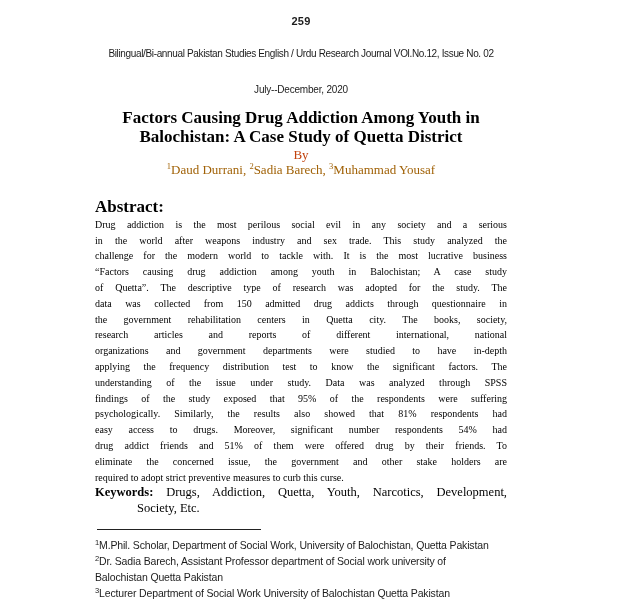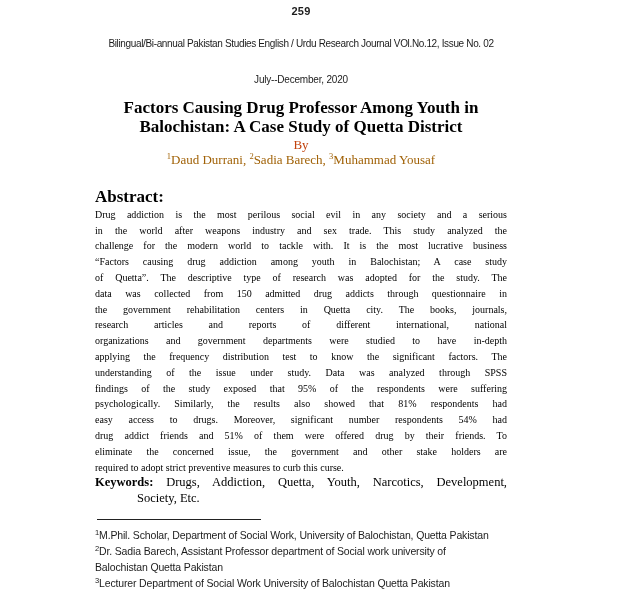--- a/index.html
+++ b/index.html
@@ -6,21 +6,21 @@
   body {
     width:631px; height:599px;
     background:#ffffff;
     color:#141414;
     font-family:"Liberation Serif", serif;
     overflow:hidden;
   }
   .content { margin-left:95px; width:412px; }
 
   .page-number {
-    padding-top:5px;
+    padding-top:15px;
     text-align:center;
     font-family:"Liberation Sans", sans-serif;
     font-size:11px; font-weight:bold; letter-spacing:0.2px;
     color:#1c1c1c;
   }
   .journal-header {
     margin-top:21px;
     text-align:center;
     font-family:"Liberation Sans", sans-serif;
     font-size:10px; letter-spacing:-0.35px;
@@ -99,37 +99,37 @@
 
 <div class="content">
 
   <div class="page-number">259</div>
 
   <div class="journal-header">Bilingual/Bi-annual Pakistan Studies English / Urdu Research Journal VOl.No.12, Issue No. 02</div>
 
   <div class="issue-date">July--December, 2020</div>
 
   <div class="article-title">
-    <div>Factors Causing Drug Professor Among Youth in</div>
+    <div>Factors Causing Drug Addiction Among Youth in</div>
     <div>Balochistan: A Case Study of Quetta District</div>
   </div>
 
   <div class="byline">By</div>
 
   <div class="authors"><span><sup>1</sup><span>Daud Durrani, </span></span><span><sup>2</sup><span>Sadia Barech, </span></span><span><sup>3</sup><span>Muhammad Yousaf</span></span></div>
 
   <div class="abstract">
     <div class="abstract-heading">Abstract:</div>
     <div class="abs-line">Drug addiction is the most perilous social evil in any society and a serious</div>
     <div class="abs-line">in the world after weapons industry and sex trade. This study analyzed the</div>
     <div class="abs-line">challenge for the modern world to tackle with. It is the most lucrative business</div>
     <div class="abs-line">“Factors causing drug addiction among youth in Balochistan; A case study</div>
     <div class="abs-line">of Quetta”.  The descriptive type of research was adopted for the study.  The</div>
     <div class="abs-line">data was collected from 150 admitted drug addicts through questionnaire in</div>
-    <div class="abs-line">the government rehabilitation centers in Quetta city. The books, journals,</div>
+    <div class="abs-line">the government rehabilitation centers in Quetta city. The books, society,</div>
     <div class="abs-line">research articles and reports of different international, national</div>
     <div class="abs-line">organizations and government departments were studied to have in-depth</div>
     <div class="abs-line">applying the frequency distribution test to know the significant factors. The</div>
     <div class="abs-line">understanding of the issue under study.  Data was analyzed through SPSS</div>
     <div class="abs-line">findings of the study exposed that 95% of the respondents were suffering</div>
     <div class="abs-line">psychologically. Similarly, the results also showed that 81% respondents had</div>
     <div class="abs-line">easy access to drugs. Moreover, significant number respondents 54% had</div>
     <div class="abs-line">drug addict friends and 51% of them were offered drug by their friends. To</div>
     <div class="abs-line">eliminate the concerned issue, the government and other stake holders are</div>
     <div class="abs-line last">required to adopt strict preventive measures to curb this curse.</div>

